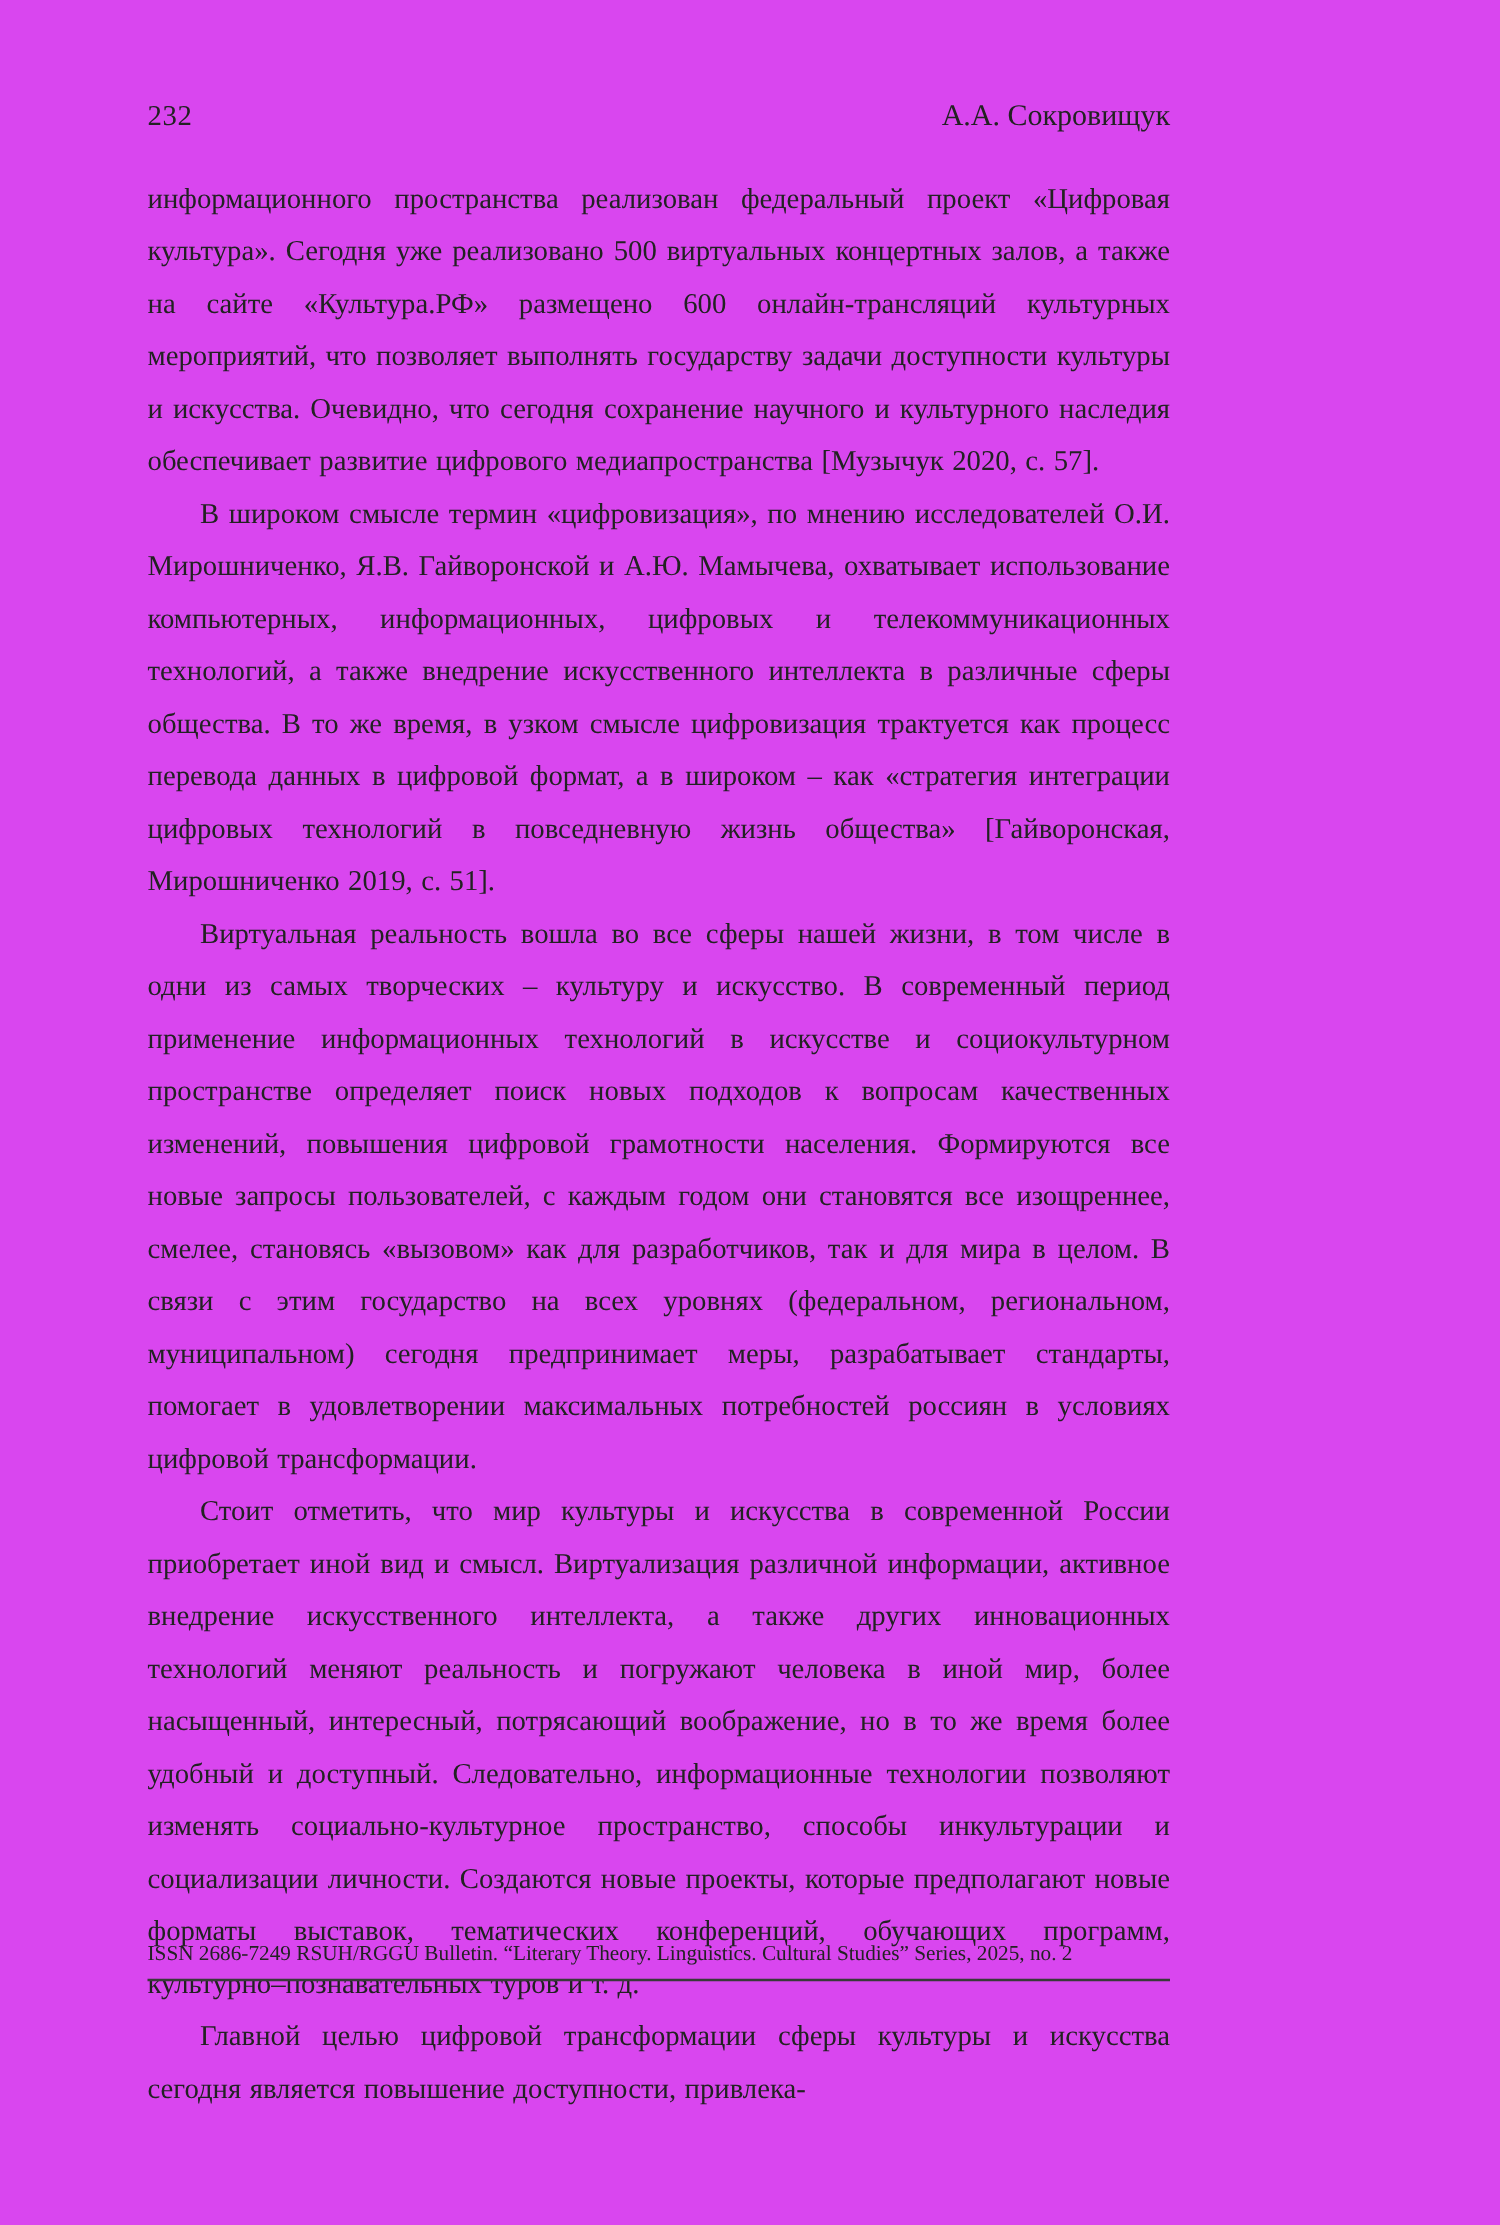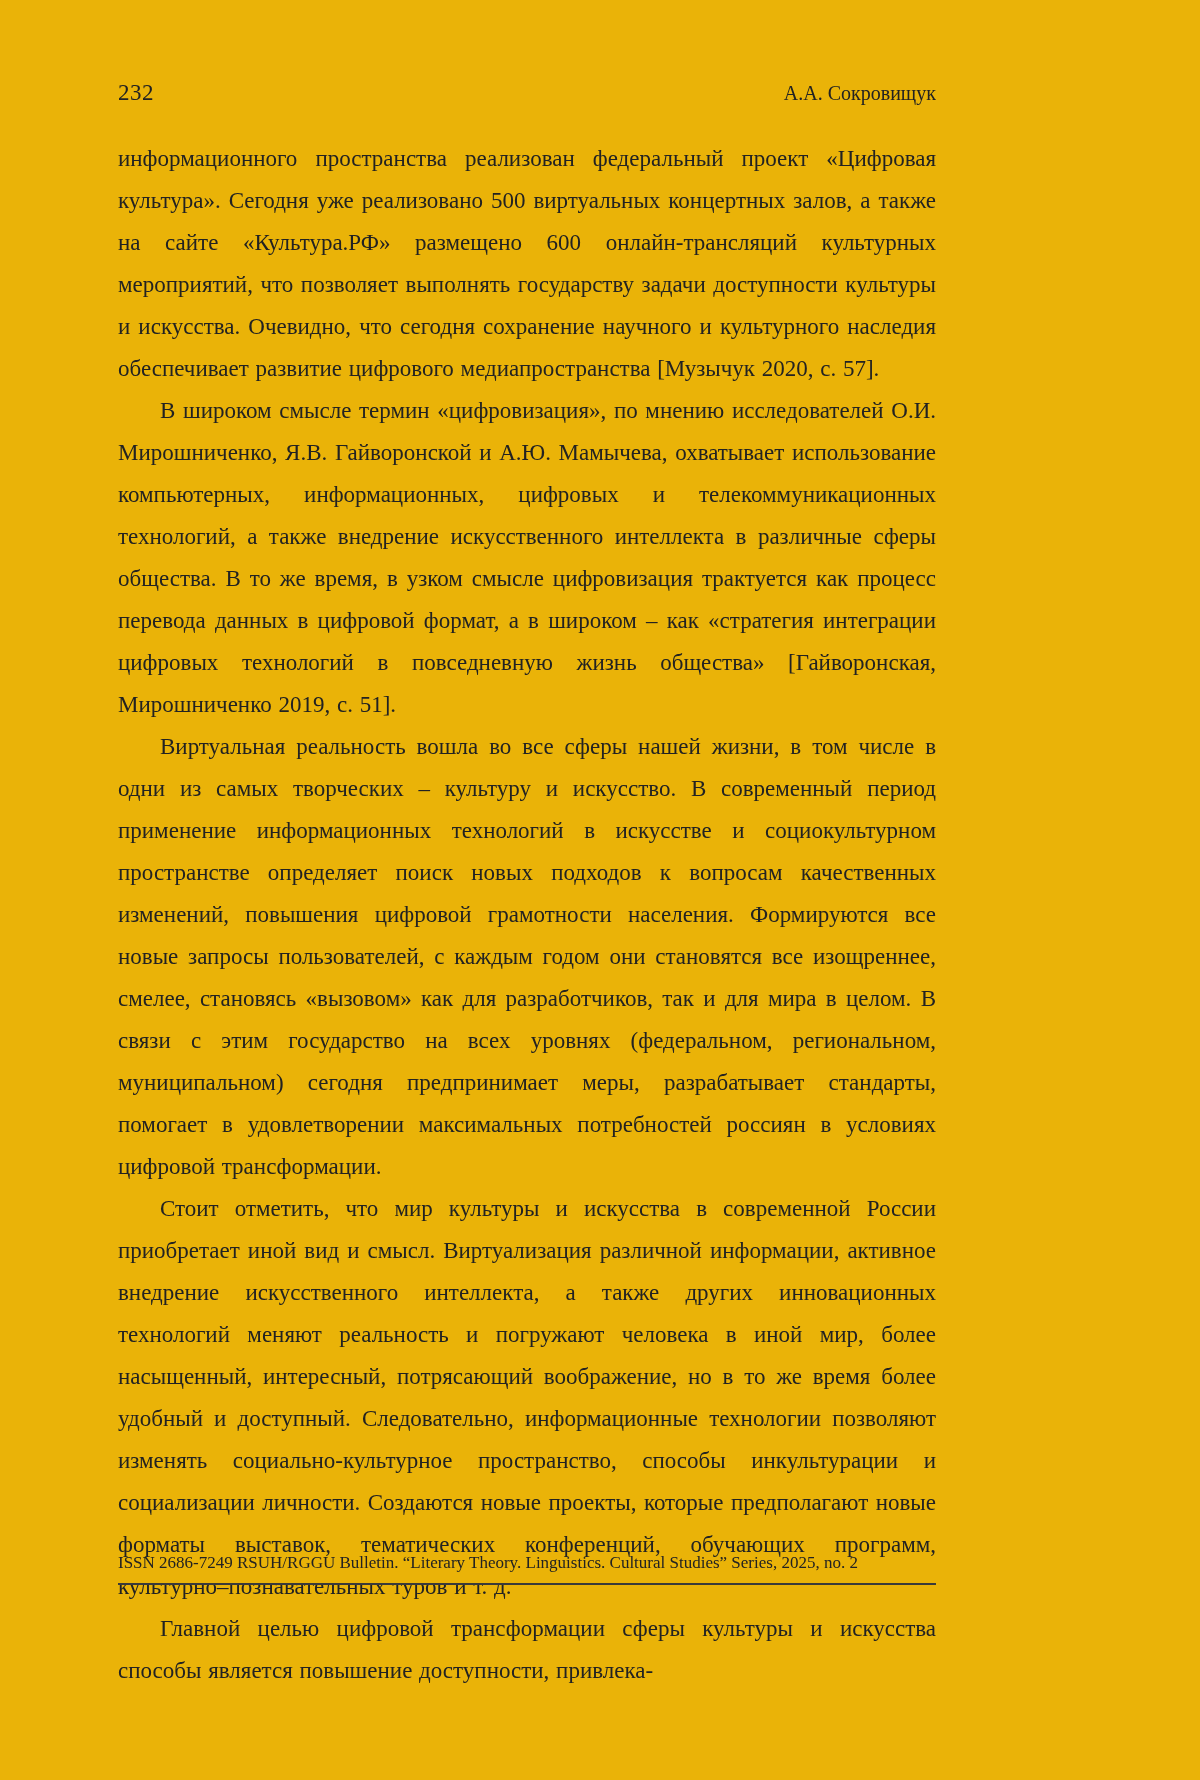--- a/index.html
+++ b/index.html
@@ -5,41 +5,41 @@
   html, body {
     margin: 0;
     padding: 0;
     background: #ffffff;
   }
   .page {
     position: relative;
     width: 1200px;
     height: 1780px;
     margin: 0 auto;
-    background: #eab308;
+    background: #d946ef;
     box-sizing: border-box;
     font-family: "Liberation Serif", "DejaVu Serif", serif;
     color: #222222;
     overflow: hidden;
   }
   .running-head {
     position: absolute;
     top: 80px;
     left: 118px;
     width: 818px;
     display: flex;
     justify-content: space-between;
     align-items: baseline;
   }
   .page-number {
     font-size: 23px;
     letter-spacing: 0.5px;
   }
   .author {
-    font-size: 20px;
+    font-size: 24px;
   }
   .article-body {
     position: absolute;
     top: 138px;
     left: 118px;
     width: 818px;
   }
   .article-body p {
     margin: 0;
     font-size: 23px;
@@ -70,20 +70,20 @@
   <div class="running-head">
     <span class="page-number">232</span>
     <span class="author">А.А. Сокровищук</span>
   </div>
 
   <div class="article-body">
       <p class="">информационного пространства реализован федеральный проект «Цифровая культура». Сегодня уже реализовано 500 виртуальных концертных залов, а также на сайте «Культура.РФ» размещено 600 онлайн-трансляций культурных мероприятий, что позволяет выполнять государству задачи доступности культуры и искусства. Очевидно, что сегодня сохранение научного и культурного наследия обеспечивает развитие цифрового медиапространства [Музычук 2020, с. 57].</p>
       <p class="indent">В широком смысле термин «цифровизация», по мнению исследователей О.И. Мирошниченко, Я.В. Гайворонской и А.Ю. Мамычева, охватывает использование компьютерных, информационных, цифровых и телекоммуникационных технологий, а также внедрение искусственного интеллекта в различные сферы общества. В то же время, в узком смысле цифровизация трактуется как процесс перевода данных в цифровой формат, а в широком – как «стратегия интеграции цифровых технологий в повседневную жизнь общества» [Гайворонская, Мирошниченко 2019, с. 51].</p>
       <p class="indent">Виртуальная реальность вошла во все сферы нашей жизни, в том числе в одни из самых творческих – культуру и искусство. В современный период применение информационных технологий в искусстве и социокультурном пространстве определяет поиск новых подходов к вопросам качественных изменений, повышения цифровой грамотности населения. Формируются все новые запросы пользователей, с каждым годом они становятся все изощреннее, смелее, становясь «вызовом» как для разработчиков, так и для мира в целом. В связи с этим государство на всех уровнях (федеральном, региональном, муниципальном) сегодня предпринимает меры, разрабатывает стандарты, помогает в удовлетворении максимальных потребностей россиян в условиях цифровой трансформации.</p>
       <p class="indent">Стоит отметить, что мир культуры и искусства в современной России приобретает иной вид и смысл. Виртуализация различной информации, активное внедрение искусственного интеллекта, а также других инновационных технологий меняют реальность и погружают человека в иной мир, более насыщенный, интересный, потрясающий воображение, но в то же время более удобный и доступный. Следовательно, информационные технологии позволяют изменять социально-культурное пространство, способы инкультурации и социализации личности. Создаются новые проекты, которые предполагают новые форматы выставок, тематических конференций, обучающих программ, культурно–познавательных туров и т. д.</p>
-      <p class="indent">Главной целью цифровой трансформации сферы культуры и искусства способы является повышение доступности, привлека-</p>
+      <p class="indent">Главной целью цифровой трансформации сферы культуры и искусства сегодня является повышение доступности, привлека-</p>
     </div>
 
   <div class="page-footer">
     <span>ISSN 2686-7249 RSUH/RGGU Bulletin. “Literary Theory. Linguistics. Cultural Studies” Series, 2025, no. 2</span>
   </div>
 
 </div>
 
 </body></html>

